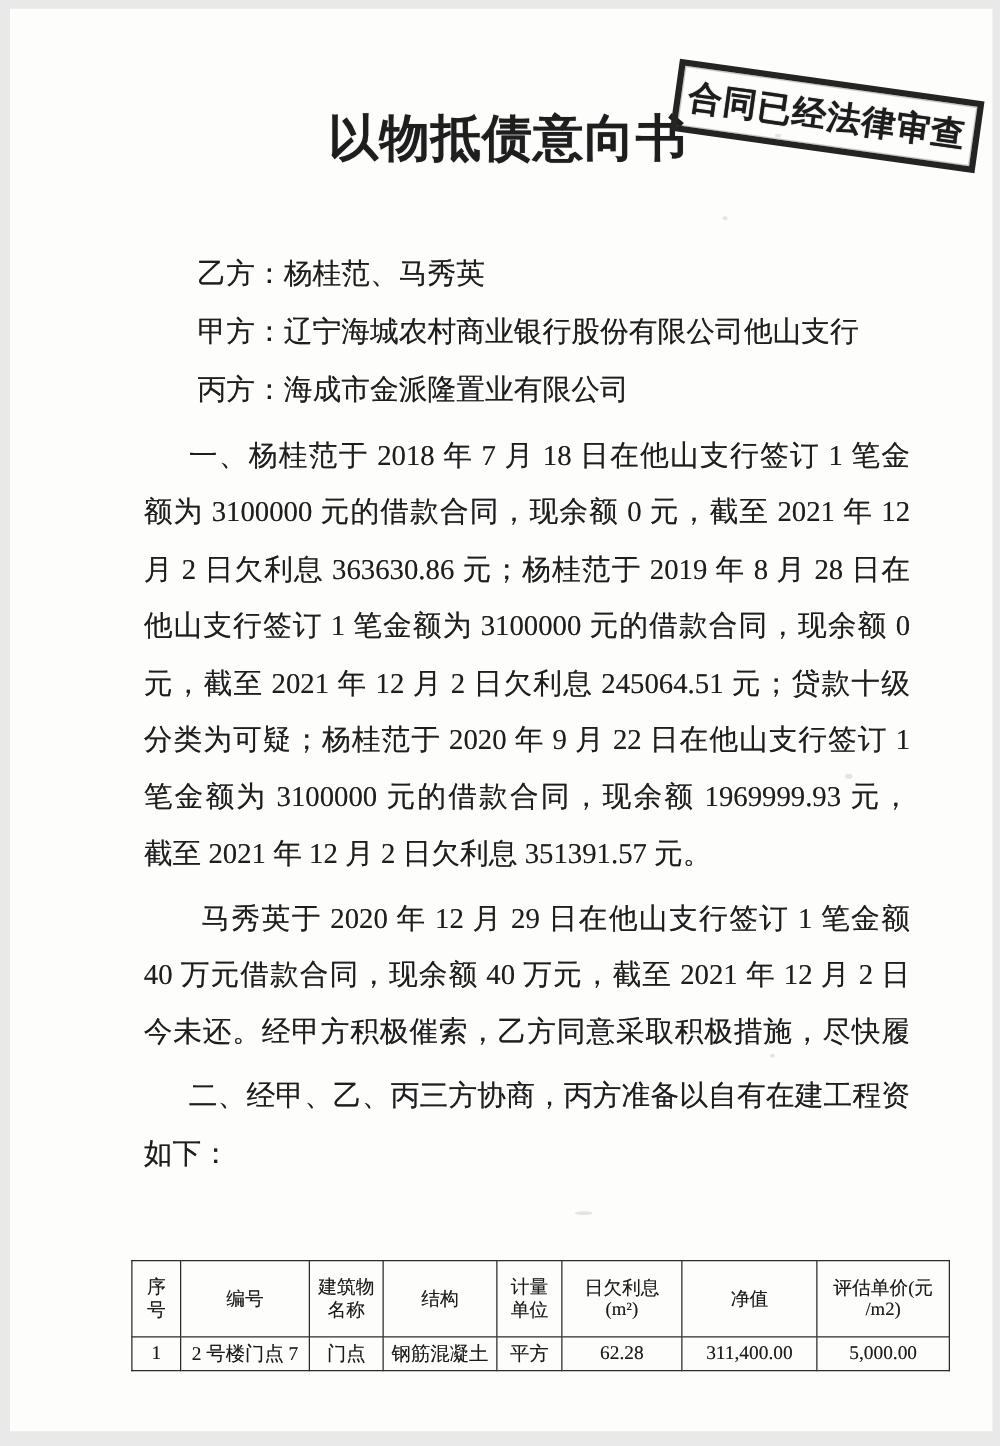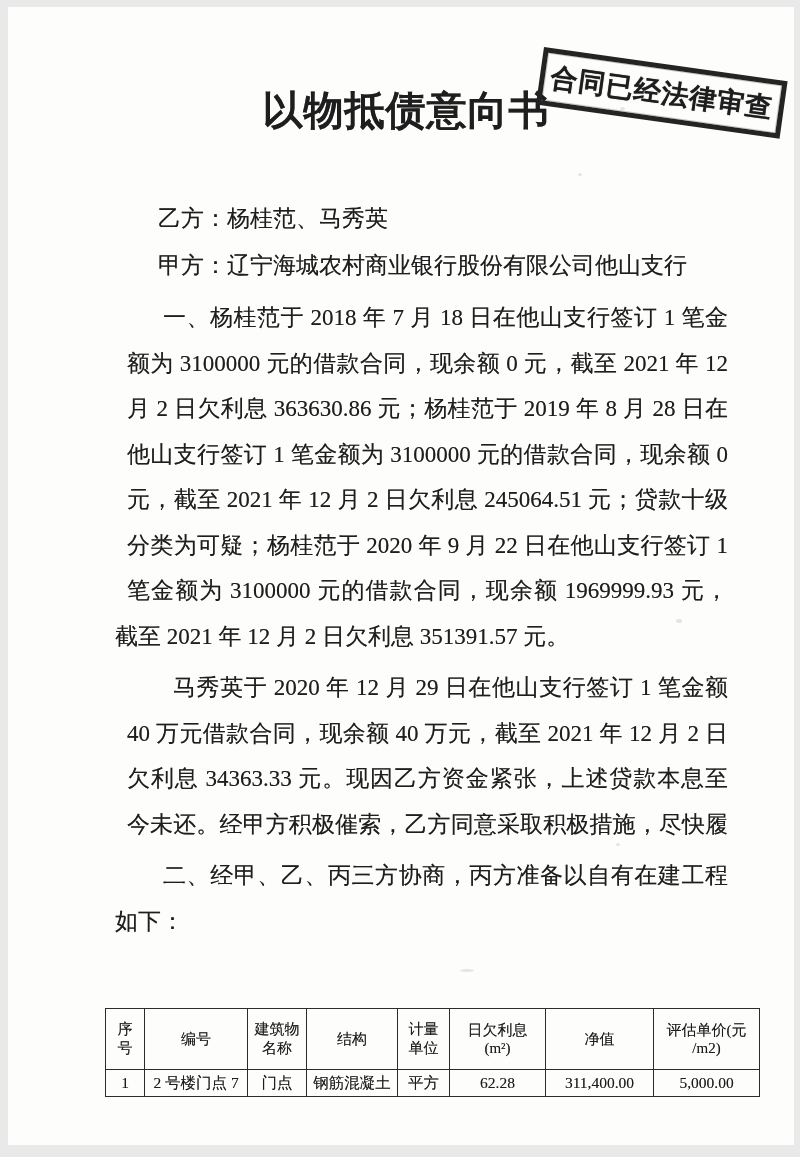--- a/index.html
+++ b/index.html
@@ -56,21 +56,20 @@
   .line {
     height: 45.5px;
     line-height: 45.5px;
     white-space: nowrap;
   }
   .just {
     white-space: normal;
     text-align: justify;
     text-align-last: justify;
     overflow: hidden;
-    margin-left: 12px;
   }
   .party { height: 46.5px; line-height: 46.5px; text-indent: 43px; }
   .p-start { margin-top: 6px; }
   .ind1 { text-indent: 36px; }
   .ind2 { text-indent: 46px; }
   
   .assets-table {
     position: absolute;
     top: 1001px; left: 97px;
     border-collapse: collapse;
@@ -108,33 +107,33 @@
   <h1 class="title">以物抵债意向书</h1>
 
   <div class="stamp">
     <span>合同已经法律审查</span>
   </div>
 
   <div class="bodytext">
 
     <div class="line party"><span>乙方：</span><span>杨桂范、马秀英</span></div>
     <div class="line party"><span>甲方：</span><span>辽宁海城农村商业银行股份有限公司他山支行</span></div>
+    <div class="line party"><span>丙方：</span><span>海成市金派隆置业有限公司</span></div>
 
     <div class="line just ind1 p-start">一、杨桂范于 2018 年 7 月 18 日在他山支行签订 1 笔金</div>
     <div class="line just">额为 3100000 元的借款合同，现余额 0 元，截至 2021 年 12</div>
     <div class="line just">月 2 日欠利息 363630.86 元；杨桂范于 2019 年 8 月 28 日在</div>
     <div class="line just">他山支行签订 1 笔金额为 3100000 元的借款合同，现余额 0</div>
     <div class="line just">元，截至 2021 年 12 月 2 日欠利息 245064.51 元；贷款十级</div>
     <div class="line just">分类为可疑；杨桂范于 2020 年 9 月 22 日在他山支行签订 1</div>
     <div class="line just">笔金额为 3100000 元的借款合同，现余额 1969999.93 元，</div>
     <div class="line">截至 2021 年 12 月 2 日欠利息 351391.57 元。</div>
 
     <div class="line just ind2 p-start">马秀英于 2020 年 12 月 29 日在他山支行签订 1 笔金额</div>
     <div class="line just">40 万元借款合同，现余额 40 万元，截至 2021 年 12 月 2 日</div>
-    <div class="line just">欠利息 34363.33 元。现因乙方资金紧张，上述贷款本息至</div>
     <div class="line just">今未还。经甲方积极催索，乙方同意采取积极措施，尽快履</div>
 
     <div class="line just ind1 p-start">二、经甲、乙、丙三方协商，丙方准备以自有在建工程资产明细</div>
     <div class="line">如下：</div>
 
   </div>
 
   <table class="assets-table">
     <colgroup>
       <col style="width:39px">

